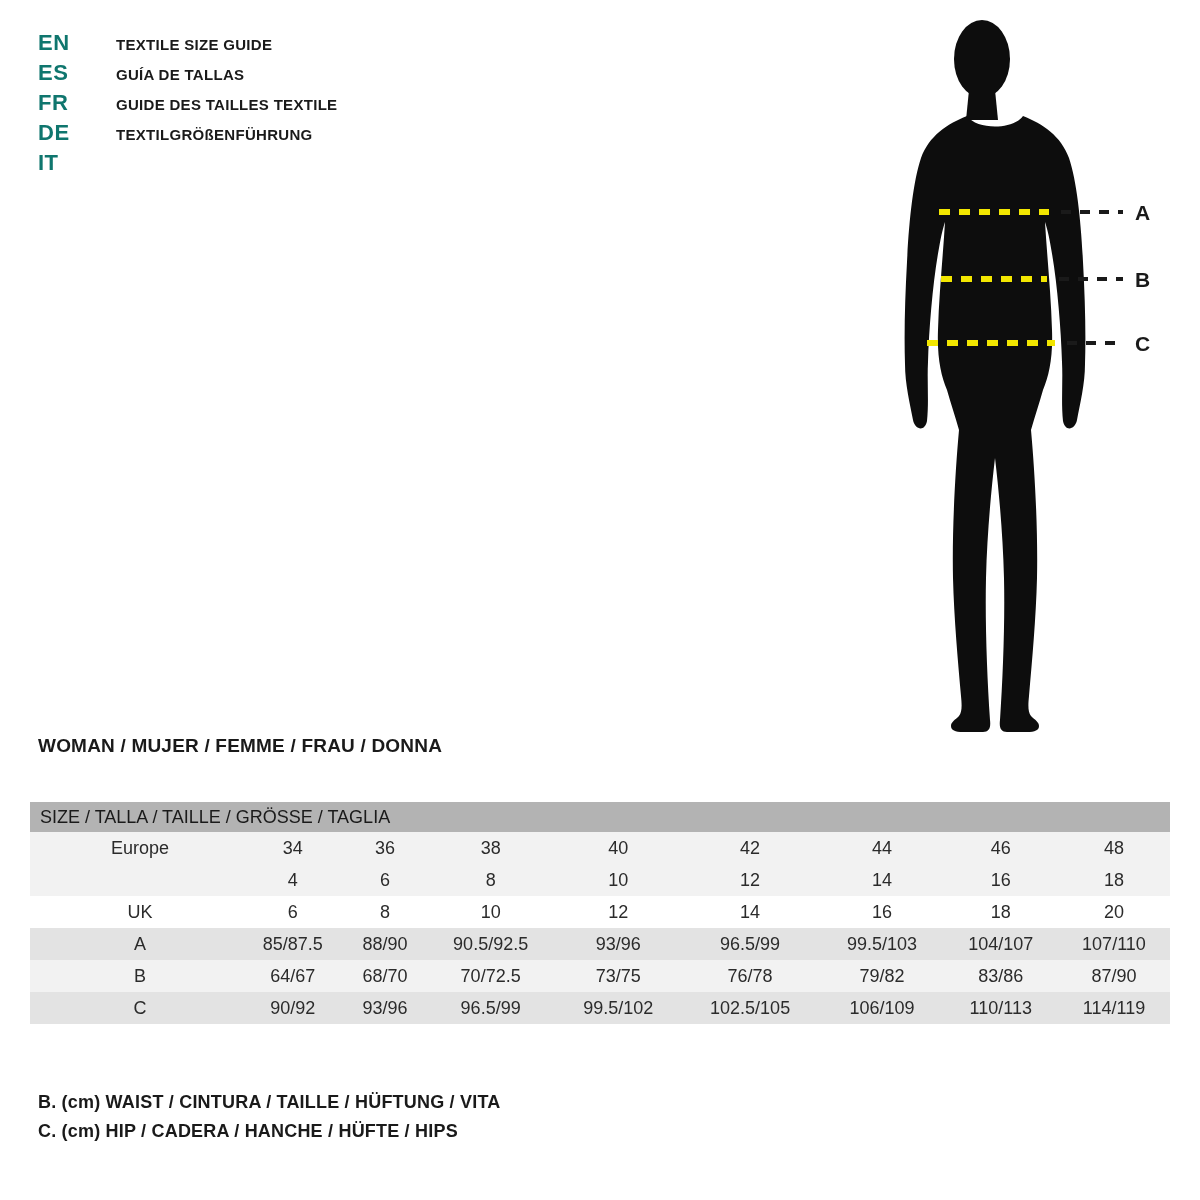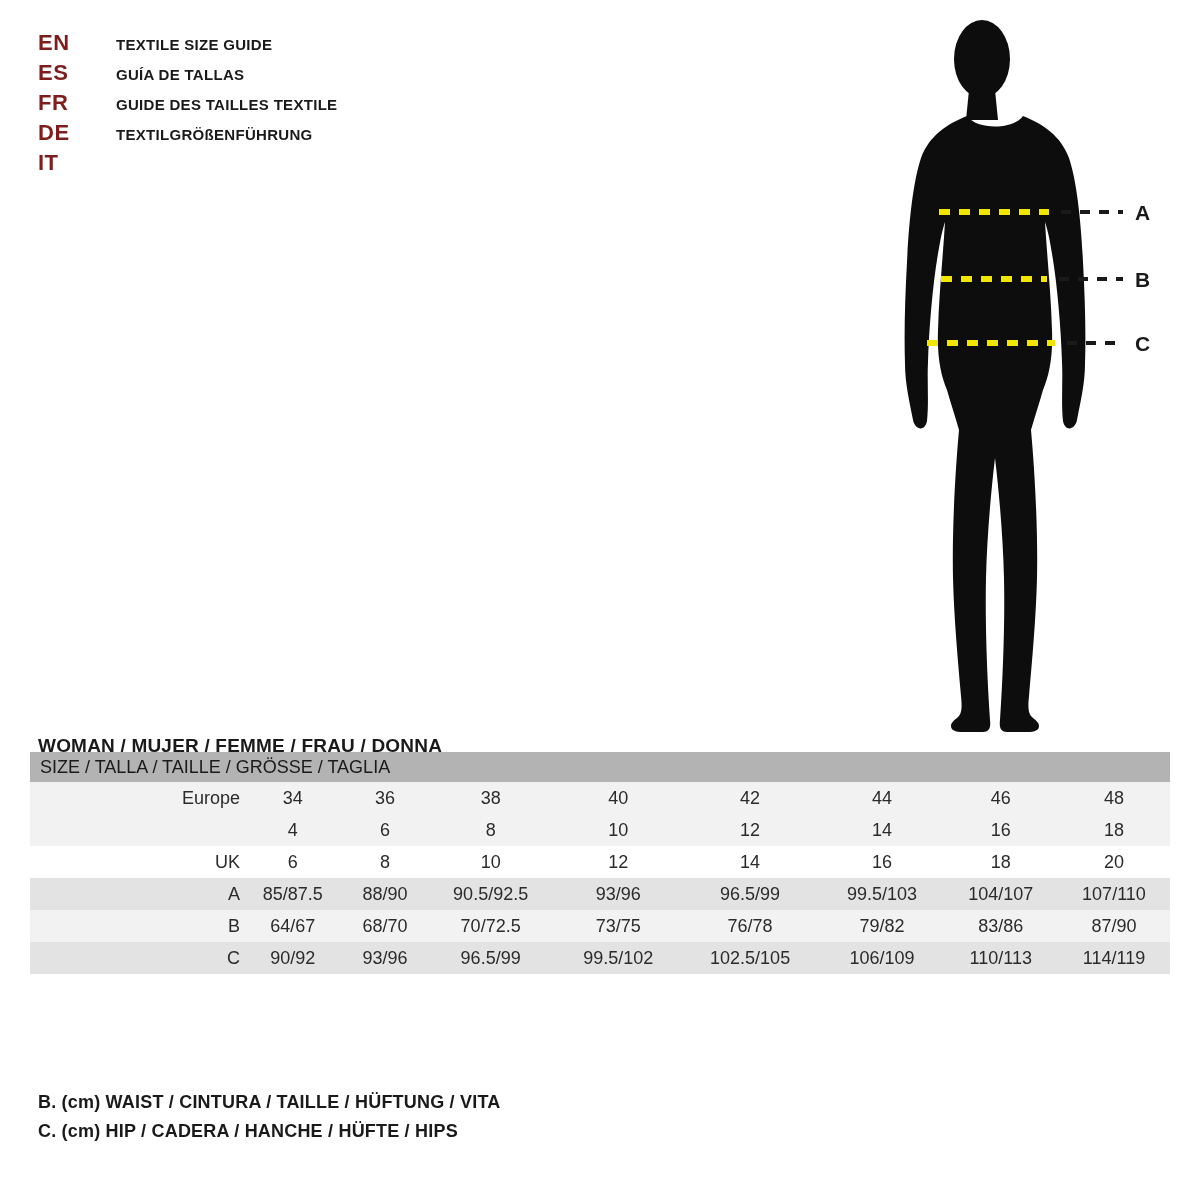--- a/index.html
+++ b/index.html
@@ -26,21 +26,21 @@
   .lang-row {
     display: flex;
     align-items: baseline;
     height: 30px;
   }
   .lang-code {
     width: 78px;
     font-size: 22px;
     font-weight: bold;
     letter-spacing: 0.5px;
-    color: #7f1d1d;
+    color: #0f766e;
   }
   .lang-title {
     font-size: 15px;
     font-weight: bold;
     letter-spacing: 0.3px;
     color: #1a1a1a;
     white-space: nowrap;
   }
 
   
@@ -69,36 +69,36 @@
     top: 735px;
     left: 38px;
     font-size: 19px;
     font-weight: bold;
     letter-spacing: 0.2px;
     color: #1a1a1a;
   }
 
   table.size-table {
     position: absolute;
-    top: 752px;
+    top: 802px;
     left: 30px;
     width: 1140px;
     border-collapse: collapse;
     font-size: 18px;
     color: #2b2b2b;
   }
   table.size-table td, table.size-table th {
     padding: 0;
     height: 32px;
     font-weight: normal;
     text-align: center;
     vertical-align: middle;
   }
   table.size-table .rowhead {
-    text-align: right;
+    text-align: center;
     padding-left: 10px;
     width: 200px;
   }
   tr.head-row {
     background: #b3b3b3;
   }
   tr.head-row td {
     text-align: left;
     padding-left: 10px;
     font-size: 18px;

